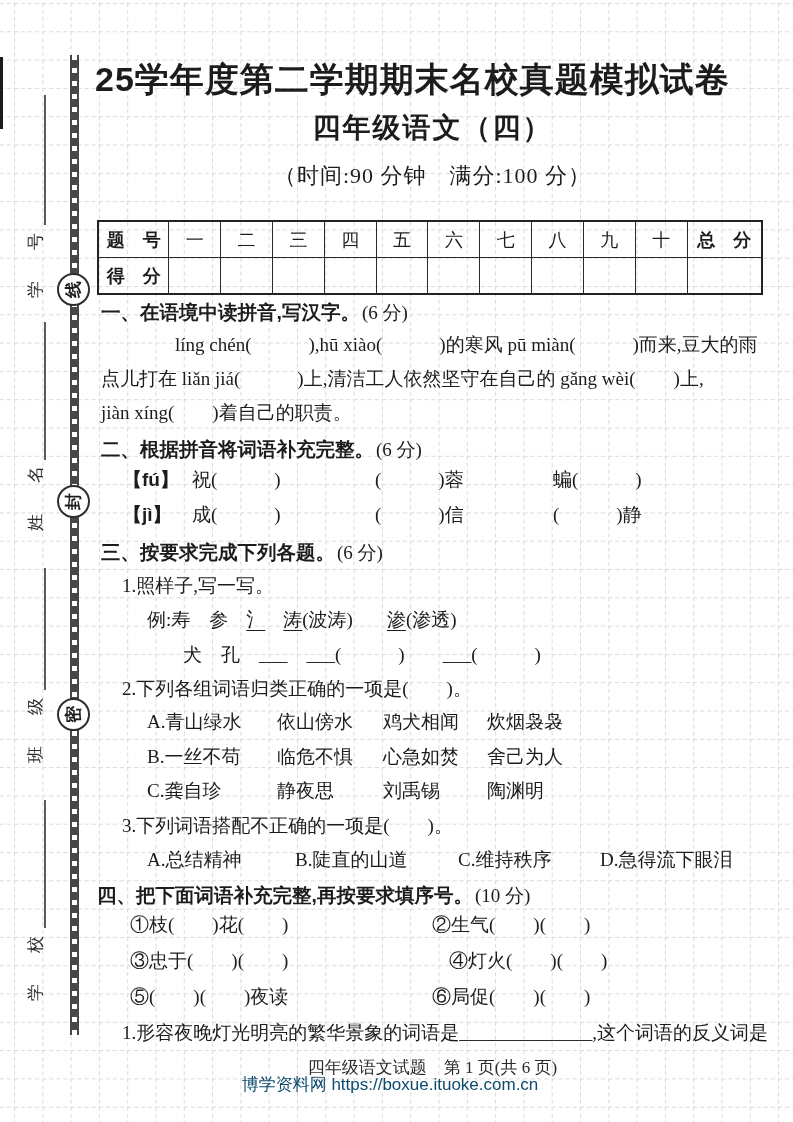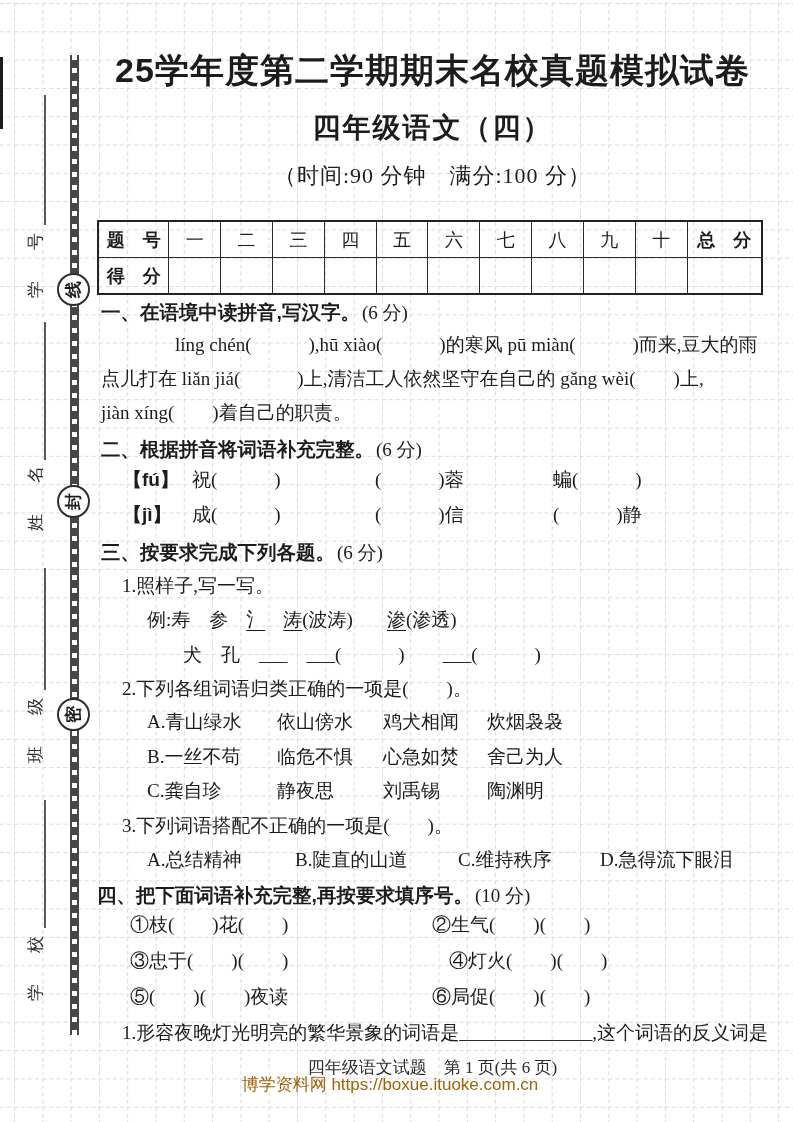--- a/index.html
+++ b/index.html
@@ -8,21 +8,21 @@
     font-family:"Liberation Serif","DejaVu Serif",serif;color:#1c1c1c;
     overflow:hidden;
   }
   .grid{position:absolute;left:0;top:0;z-index:0;}
   .layer{position:absolute;left:0;top:0;width:793px;height:1122px;z-index:1;}
 
   .ln{position:absolute;white-space:nowrap;font-size:19px;line-height:24px;}
   .h{font-family:"Liberation Sans","DejaVu Sans",sans-serif;font-weight:700;font-size:19.5px;}
   .h .score{font-family:"Liberation Serif","DejaVu Serif",serif;font-weight:400;font-size:19px;margin-left:2px;}
 
-  .title{left:95px;top:49px;width:675px;text-align:center;
+  .title{left:95px;top:58px;width:675px;text-align:left;
     font-family:"Liberation Sans","DejaVu Sans",sans-serif;font-weight:700;
     font-size:34px;letter-spacing:1px;line-height:42px;}
   .subtitle{left:95px;top:110px;width:675px;text-align:center;
     font-weight:700;font-size:28px;letter-spacing:2px;line-height:36px;}
   .examinfo{left:95px;top:164px;width:675px;text-align:center;font-size:22px;letter-spacing:1px;}
 
   table.score{position:absolute;left:97px;top:220px;width:666px;border-collapse:collapse;
     border:2px solid #222;background:transparent;}
   table.score td{border:1px solid #2a2a2a;height:35px;text-align:center;font-size:18px;padding:0;}
   table.score td.lbl{font-weight:600;}
@@ -38,21 +38,21 @@
   .wline{position:absolute;left:44px;width:2px;background:#5a5a5a;}
   .edgemark{position:absolute;left:0;top:57px;width:3px;height:72px;background:#1b1b1b;}
 
   .cellpos{position:absolute;top:0;}
   .bold-sans{font-family:"Liberation Sans","DejaVu Sans",sans-serif;font-weight:700;}
   .u{text-decoration:underline;text-underline-offset:4px;}
   .gap1{margin-left:18px;}
   .gap2{margin-left:34px;}
 
   .footer{left:95px;top:1056px;width:675px;text-align:center;font-size:17px;color:#2a2a2a;}
-  .watermark{left:95px;top:1073px;width:590px;text-align:center;font-size:17px;color:#a16207;
+  .watermark{left:95px;top:1073px;width:590px;text-align:center;font-size:17px;color:#0c4a6e;
     font-family:"Liberation Sans","DejaVu Sans",sans-serif;}
 </style>
 </head>
 <body>
 
 <svg class="grid" width="793" height="1122">
   <defs>
     <pattern id="gridpat" width="28.3" height="28.3" patternUnits="userSpaceOnUse" patternTransform="translate(14,3)">
       <path d="M0 0.5 H28.3 M0.5 0 V28.3" fill="none" stroke="#d9d9d9" stroke-width="1" stroke-dasharray="4 3"></path>
     </pattern>

